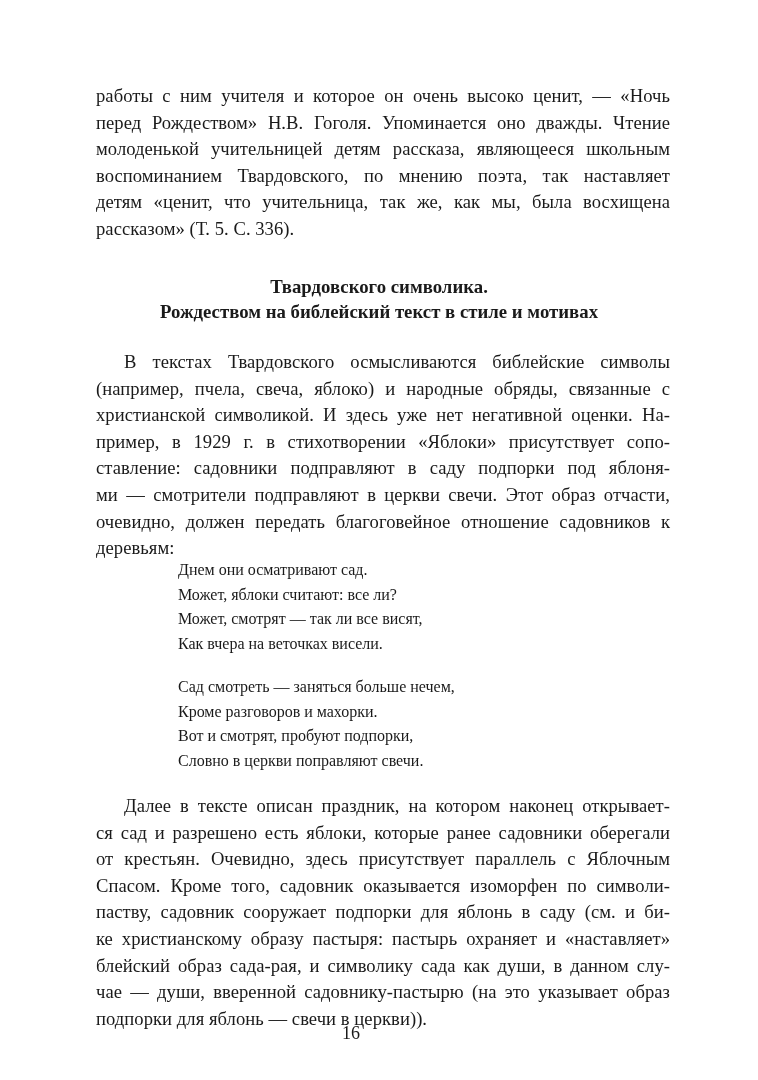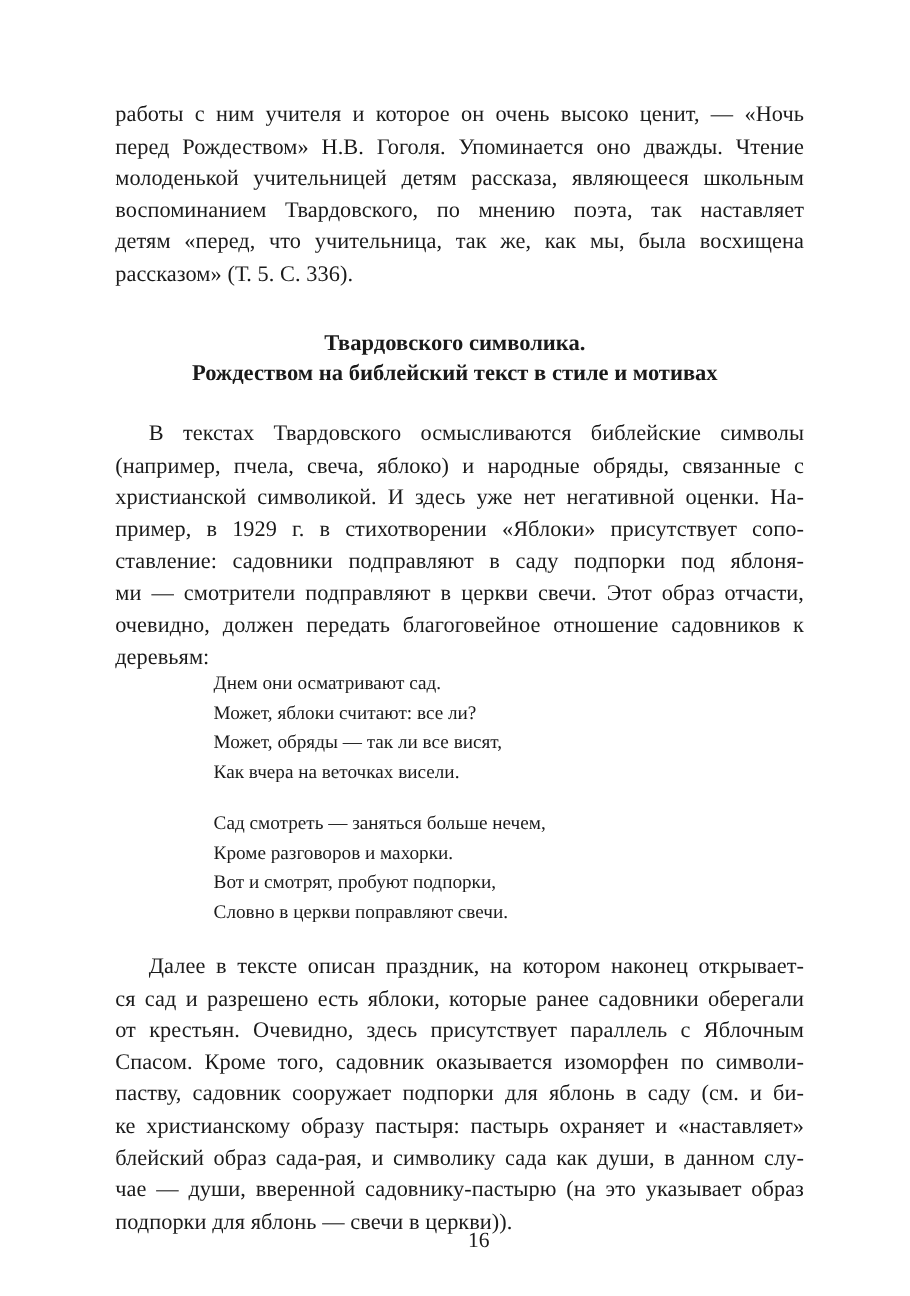--- a/index.html
+++ b/index.html
@@ -63,34 +63,33 @@
       display: block;
       white-space: nowrap;
     }
     .page-number {
       position: absolute;
       top: 1008px;
       left: 0;
       width: 702px;
       text-align: center;
       font-size: 18px;
-      margin-left: 48px;
     }
   </style>
 </head>
 <body>
 
 <div class="page">
 
   <div class="text-block" style="top:68px;">
     <span class="line">работы с ним учителя и которое он очень высоко ценит, — «Ночь</span>
     <span class="line">перед Рождеством» Н.В. Гоголя. Упоминается оно дважды. Чтение</span>
     <span class="line">молоденькой учительницей детям рассказа, являющееся школьным</span>
     <span class="line">воспоминанием Твардовского, по мнению поэта, так наставляет</span>
-    <span class="line">детям «перед, что учительница, так же, как мы, была восхищена</span>
+    <span class="line">детям «ценит, что учительница, так же, как мы, была восхищена</span>
     <span class="line last">рассказом» (Т. 5. С. 336).</span>
   </div>
 
   <div class="heading">
     <span>Твардовского символика.</span>
     <span>Рождеством на библейский текст в стиле и мотивах</span>
   </div>
 
   <div class="text-block" style="top:334px;">
     <span class="line" style="padding-left:28px;">В текстах Твардовского осмысливаются библейские символы</span>
@@ -99,21 +98,21 @@
     <span class="line">пример, в 1929 г. в стихотворении «Яблоки» присутствует сопо-</span>
     <span class="line">ставление: садовники подправляют в саду подпорки под яблоня-</span>
     <span class="line">ми — смотрители подправляют в церкви свечи. Этот образ отчасти,</span>
     <span class="line">очевидно, должен передать благоговейное отношение садовников к</span>
     <span class="line last">деревьям:</span>
   </div>
 
   <div class="poem" style="top:543px;">
     <span>Днем они осматривают сад.</span>
     <span>Может, яблоки считают: все ли?</span>
-    <span>Может, обряды — так ли все висят,</span>
+    <span>Может, смотрят — так ли все висят,</span>
     <span>Как вчера на веточках висели.</span>
   </div>
 
   <div class="poem" style="top:660px;">
     <span>Сад смотреть — заняться больше нечем,</span>
     <span>Кроме разговоров и махорки.</span>
     <span>Вот и смотрят, пробуют подпорки,</span>
     <span>Словно в церкви поправляют свечи.</span>
   </div>
 

